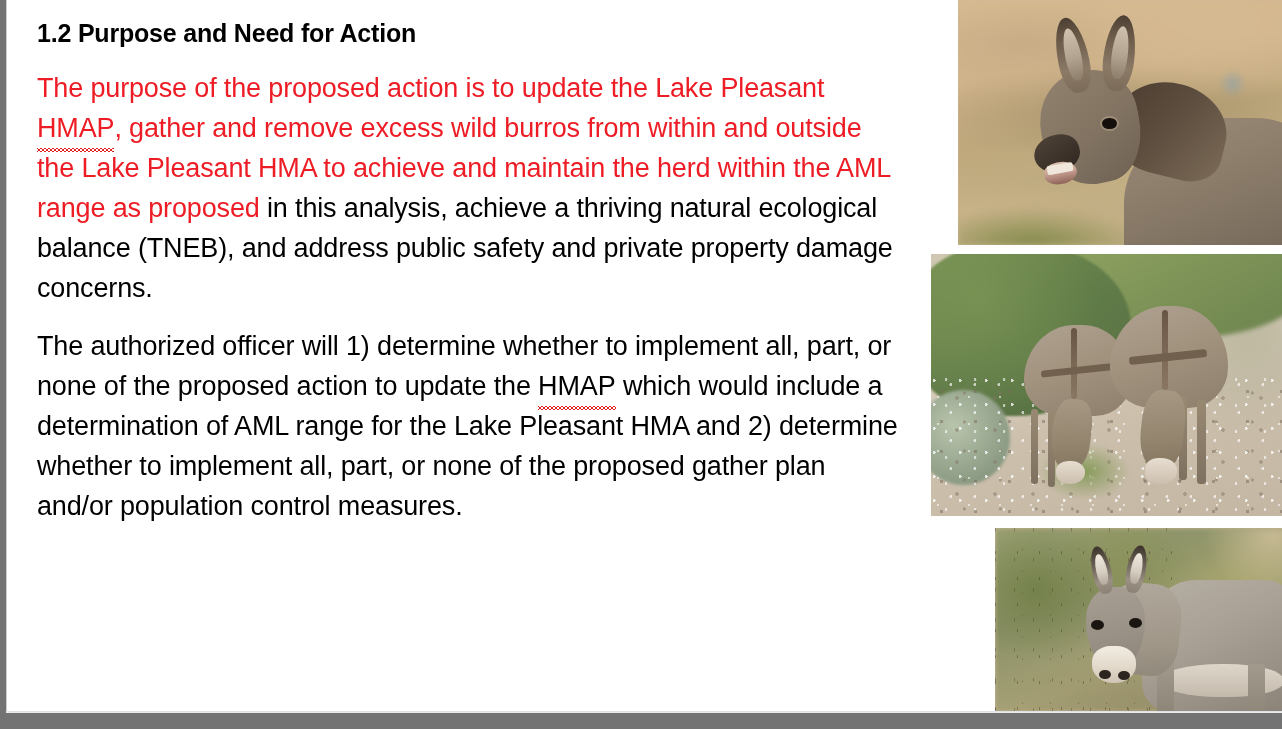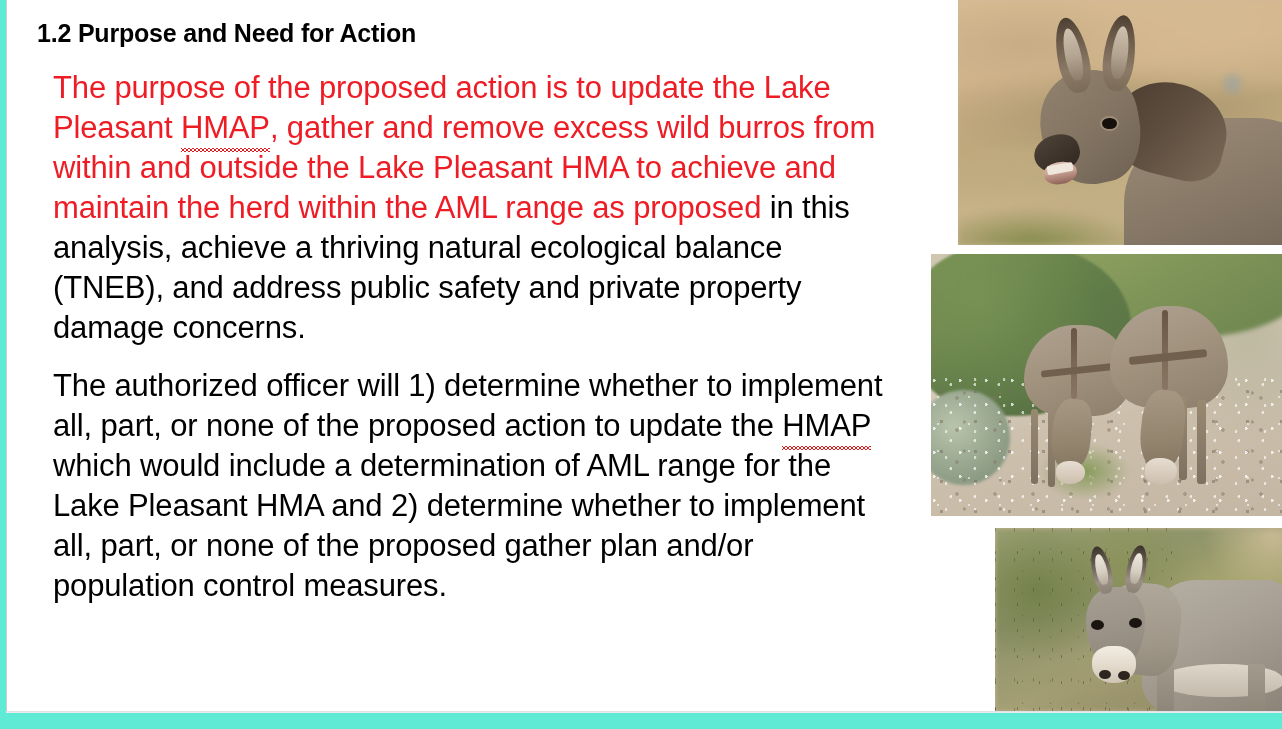--- a/index.html
+++ b/index.html
@@ -11,21 +11,21 @@
     width: 1282px;
     height: 729px;
     overflow: hidden;
     font-family: "Liberation Sans", sans-serif;
   }
 
   #screen {
     position: relative;
     width: 1282px;
     height: 729px;
-    background: #5eead4;
+    background: #737373;
   }
 
   
   #page {
     position: absolute;
     left: 6px;
     top: 0;
     width: 1276px;
     height: 712px;
     background: #ffffff;
@@ -56,24 +56,24 @@
     font-weight: bold;
     color: #000000;
     line-height: 34px;
     letter-spacing: -0.2px;
     margin: 0;
   }
   #hd-purpose { margin-top: 8px; }
   #hd-decision { margin-top: 22px; }
 
   .para {
-    font-size: 31px;
+    font-size: 27px;
     line-height: 40px;
     color: #000000;
-    margin: 16px;
+    margin: 0;
     letter-spacing: -0.15px;
     word-spacing: 0px;
   }
   #para-purpose { margin-top: 18px; }
   #para-decision { margin-top: 18px; }
 
   .red { color: #ee1c25; }
 
   
   .spell {

